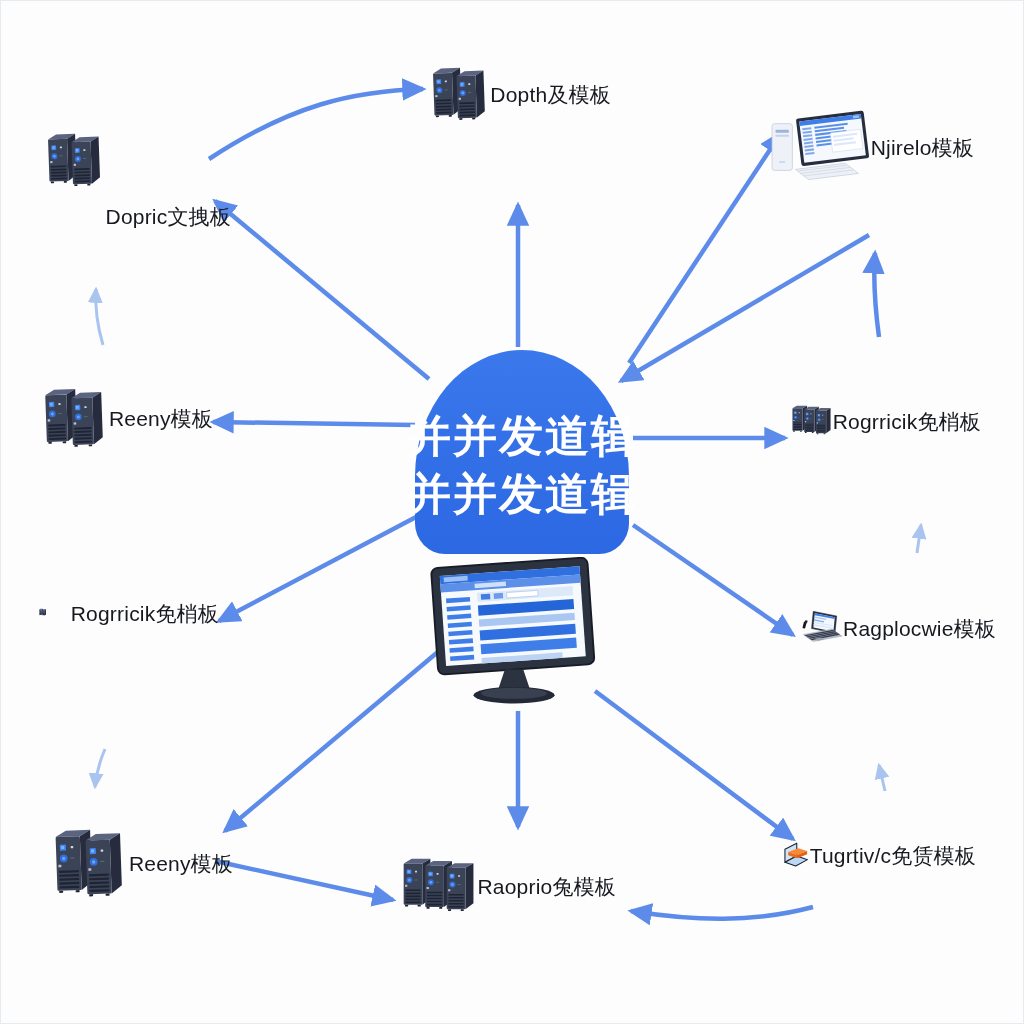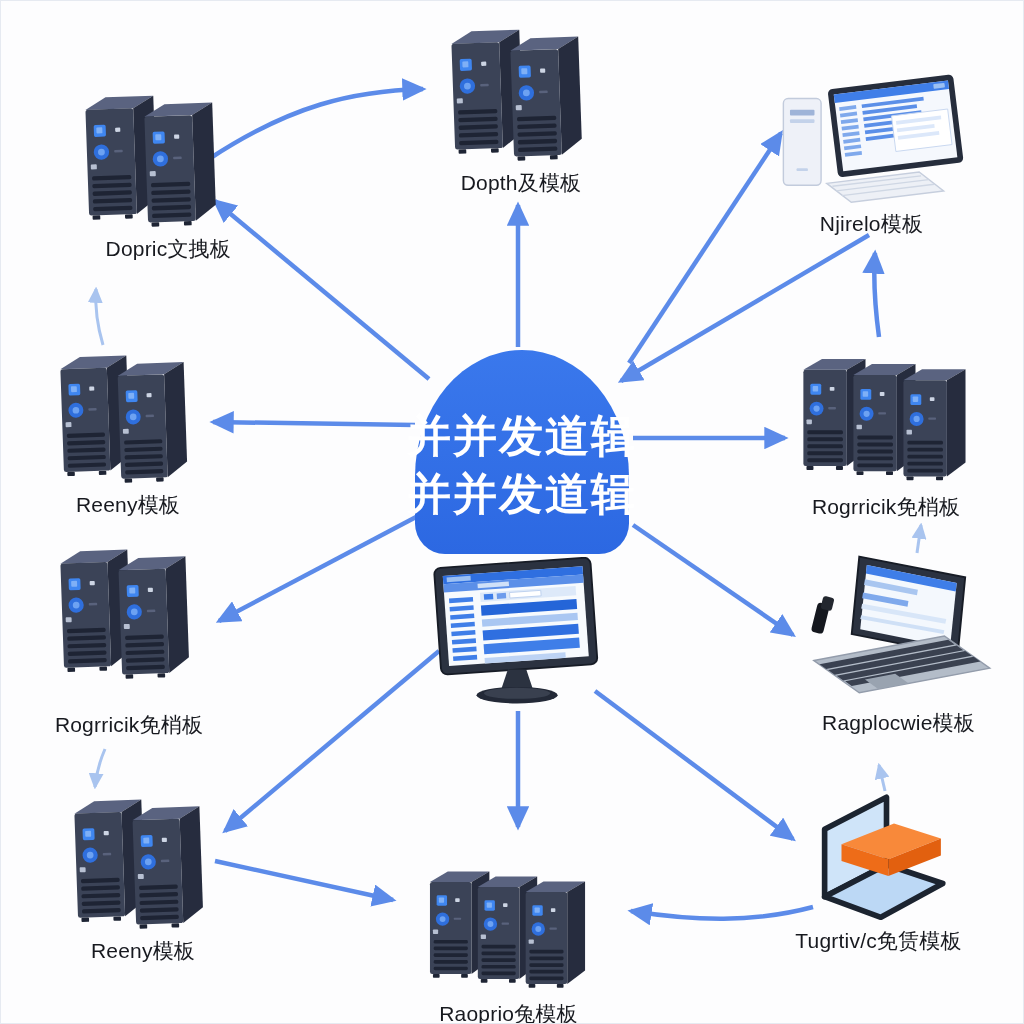--- a/index.html
+++ b/index.html
@@ -2,21 +2,21 @@
 <html><head>
 <meta charset="utf-8">
 <style>
   html,body{margin:0;padding:0;background:#ffffff;}
   #canvas{
     position:relative;width:1024px;height:1024px;background:#fdfdfe;
     border:1px solid #e6eaf1;box-sizing:border-box;overflow:hidden;
     font-family:"Liberation Sans","DejaVu Sans",sans-serif;
   }
   #arrow-layer{position:absolute;left:0;top:0;z-index:1;}
-  .node{position:absolute;z-index:2;display:flex;flex-direction:column;align-items:center;}
+  .node{position:absolute;z-index:2;display:flex;align-items:center;}
   .node-label{
     margin-top:4px;font-size:21px;font-weight:500;color:#17191f;
     letter-spacing:.2px;white-space:nowrap;text-align:center;
   }
   #cloud{
     position:absolute;left:414px;top:349px;width:214px;height:204px;z-index:3;
     background:linear-gradient(180deg,#3a78ec 0%,#2c68e2 100%);
     border-radius:50% 50% 14% 14% / 62% 62% 15% 15%;
     display:flex;flex-direction:column;align-items:center;justify-content:center;
     padding-top:26px;box-sizing:border-box;
@@ -110,21 +110,21 @@
   <div class="node" style="left:430px;top:20px;width:180px;">
     <svg width="152" height="144" viewBox="0 0 168 162">
       <g transform="rotate(-2 84 80)">
         <use href="#tower" transform="translate(0,2) scale(0.96)"></use>
         <use href="#tower" transform="translate(66,12) scale(0.96)"></use>
       </g>
     </svg>
     <div class="node-label">Dopth及模板</div>
   </div>
 
-  <div class="node" style="left:768px;top:73px;width:205px;">
+  <div class="node" style="left:768px;top:79px;width:205px;">
     <svg width="198" height="132" viewBox="0 0 200 140">
       <rect x="6" y="26" width="40" height="92" rx="5" fill="#eef1f8" stroke="#c2cbdc" stroke-width="1.5"></rect>
       <rect x="13" y="38" width="26" height="6" rx="1" fill="#9fb4d8"></rect>
       <rect x="13" y="48" width="26" height="4" rx="1" fill="#c3d2ea"></rect>
       <rect x="20" y="100" width="12" height="3" rx="1" fill="#c3d2ea"></rect>
       <g transform="rotate(-7 125 55)">
         <rect x="58" y="8" width="134" height="94" rx="5" fill="#262d3c"></rect>
         <rect x="64" y="14" width="122" height="82" fill="#f5f8fd"></rect>
         <rect x="64" y="14" width="122" height="9" fill="#3f7ee8"></rect>
         <rect x="170" y="16" width="12" height="5" rx="1" fill="#9cc0f2"></rect>
@@ -251,21 +251,21 @@
   <div class="node" style="left:52px;top:790px;width:180px;">
     <svg width="150" height="142" viewBox="0 0 168 162">
       <g transform="rotate(-2 84 80)">
         <use href="#tower" transform="translate(0,2) scale(0.96)"></use>
         <use href="#tower" transform="translate(66,12) scale(0.96)"></use>
       </g>
     </svg>
     <div class="node-label">Reeny模板</div>
   </div>
 
-  <div class="node" style="left:400px;top:863px;width:215px;">
+  <div class="node" style="left:400px;top:818px;width:215px;">
     <svg width="200" height="132" viewBox="0 0 206 160">
       <use href="#tower" transform="translate(0,2) scale(0.9)"></use>
       <use href="#tower" transform="translate(58,8) scale(0.9)"></use>
       <use href="#tower" transform="translate(116,14) scale(0.9)"></use>
     </svg>
     <div class="node-label">Raoprio兔模板</div>
   </div>
 
   <div class="node" style="left:780px;top:784px;width:195px;">
     <svg width="150" height="138" viewBox="0 0 160 145">

